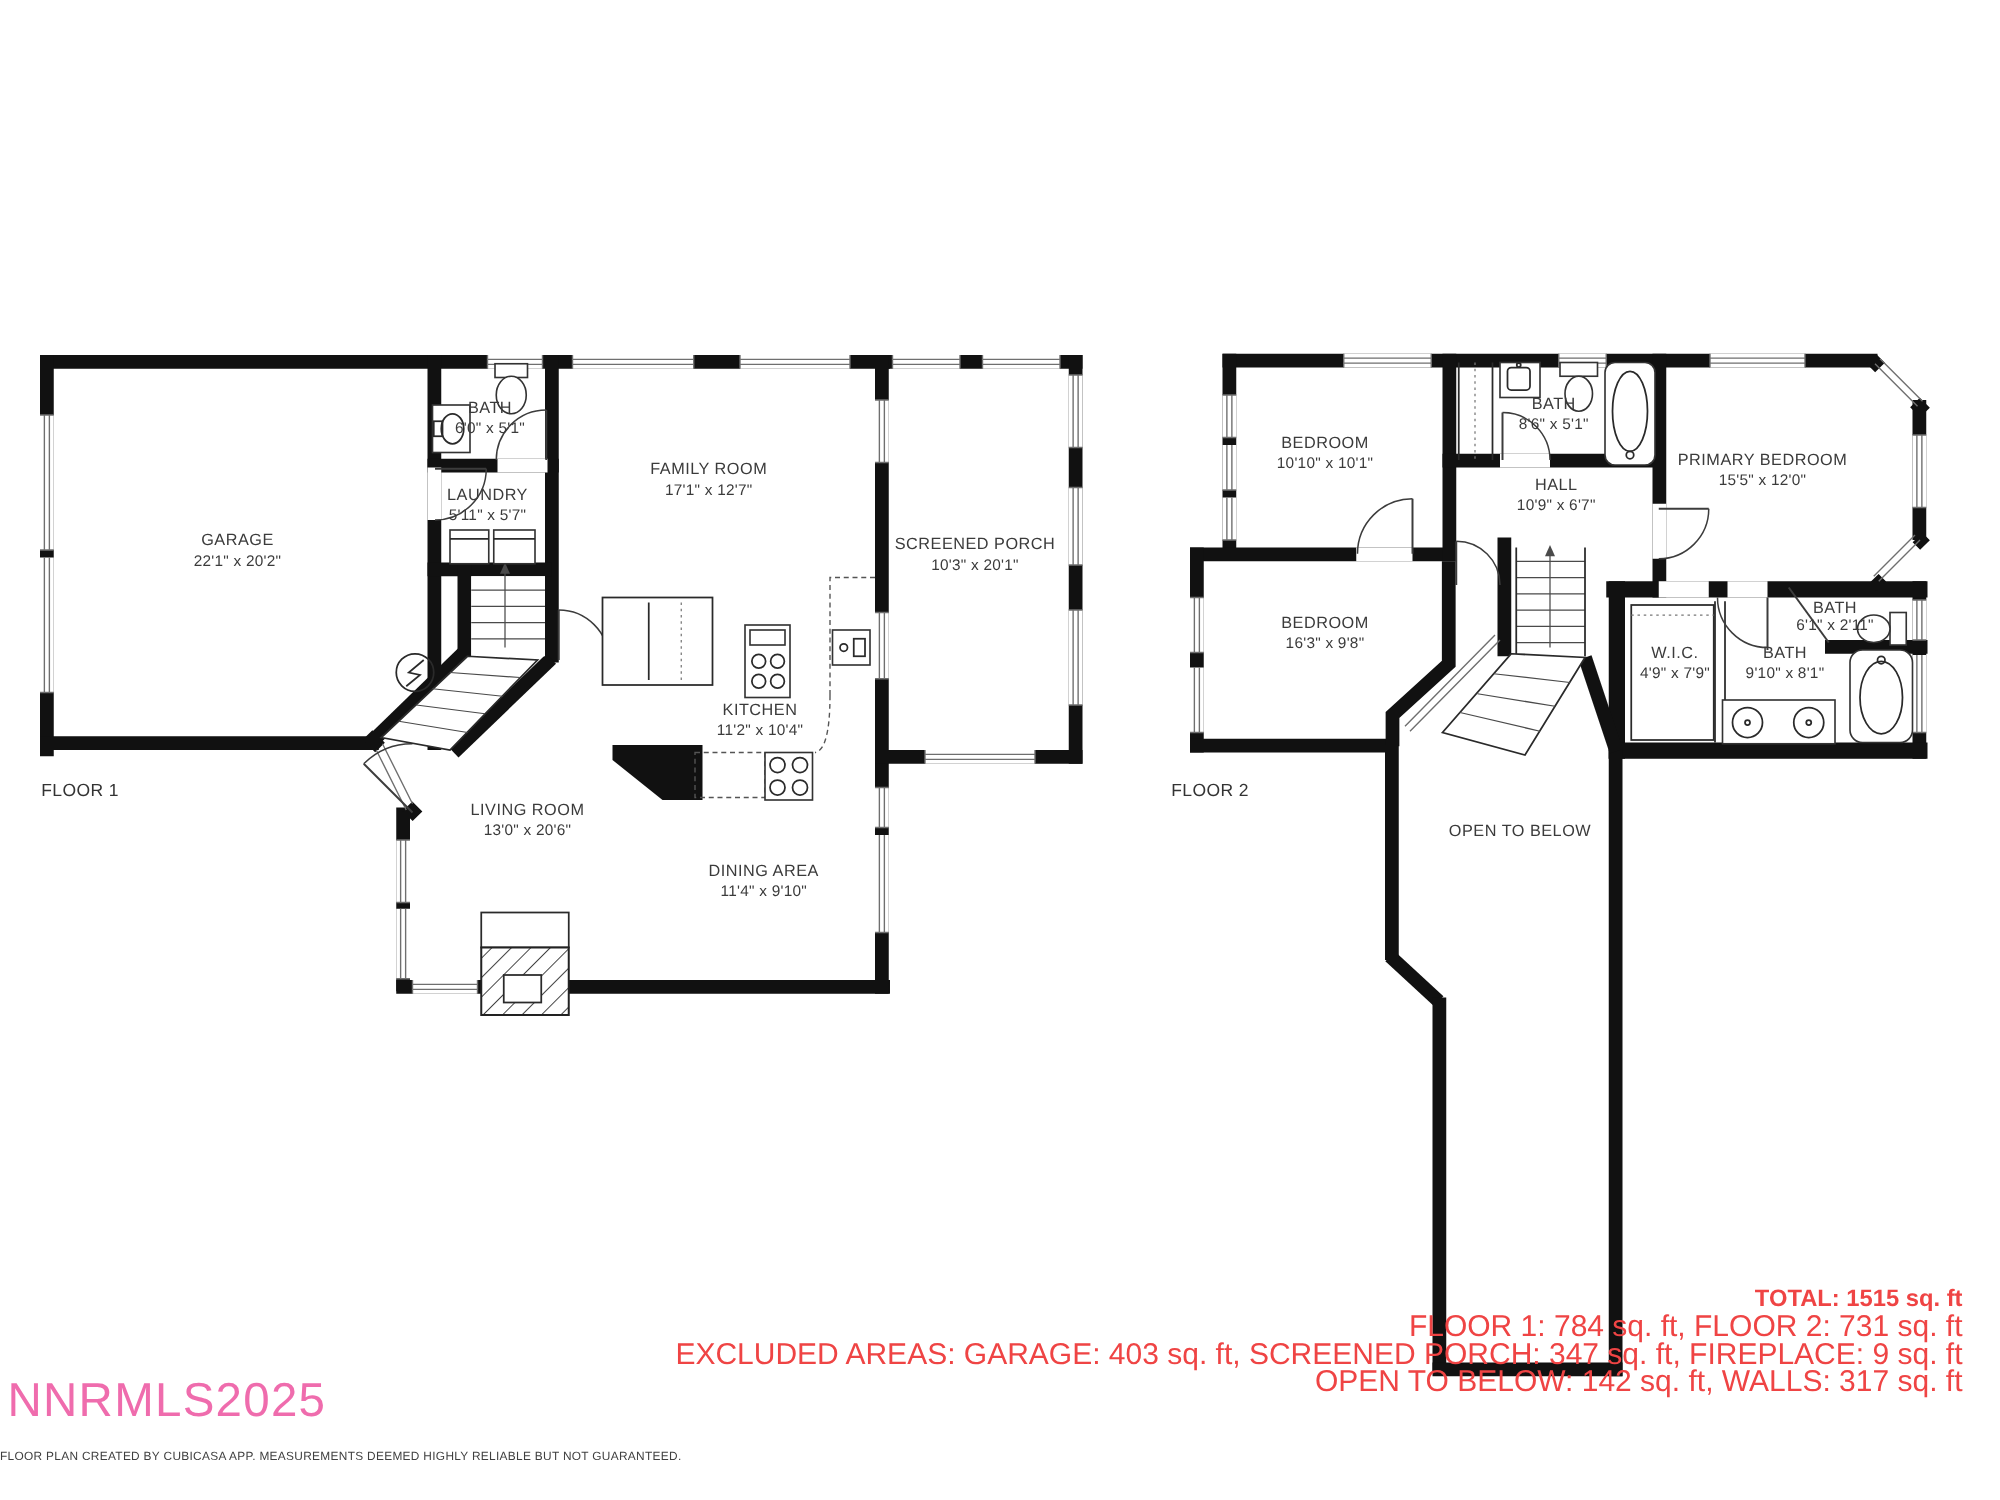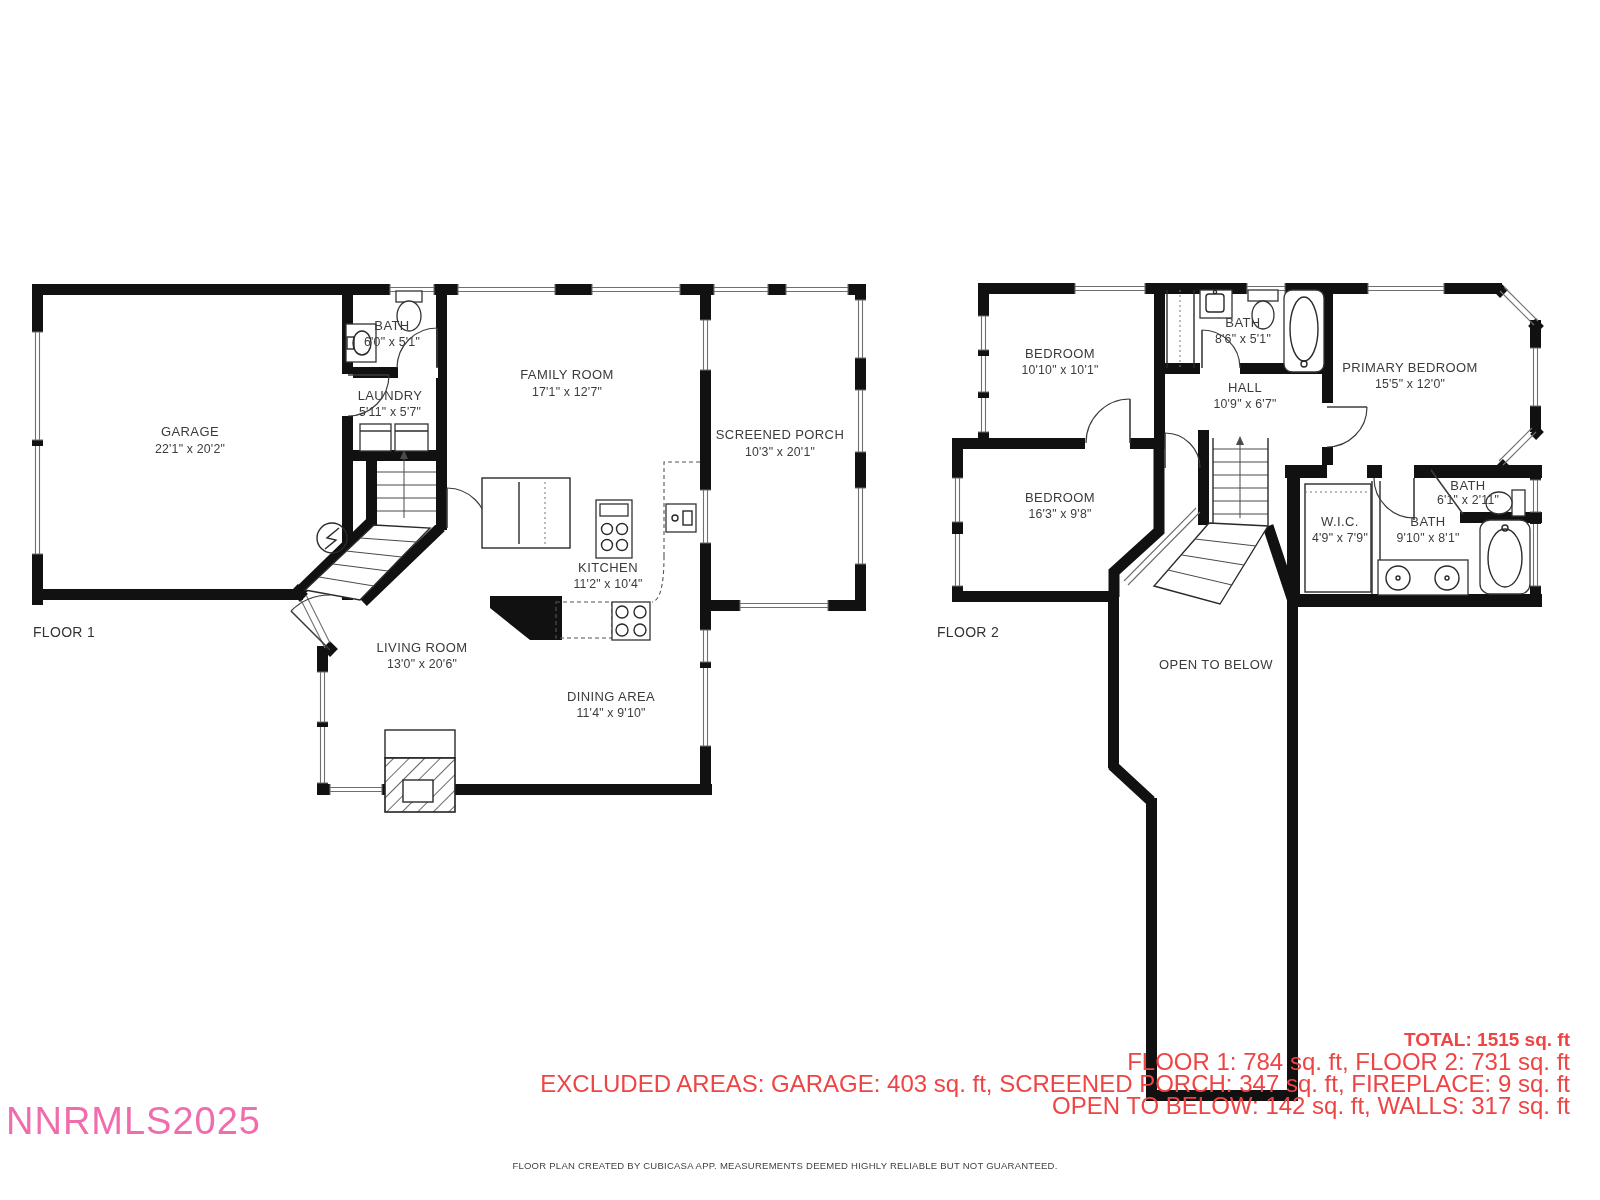--- a/index.html
+++ b/index.html
@@ -19,21 +19,21 @@
   .leaf{stroke:#3c3c3c;stroke-width:1.6;}
   .tread{stroke:#4a4a4a;stroke-width:1;fill:none;}
   .cap{stroke:#111;stroke-width:11;}
   .room-name{font-size:13px;fill:#3b3b3b;letter-spacing:.4px;text-anchor:middle;}
   .room-dim{font-size:12.3px;fill:#3b3b3b;letter-spacing:.2px;text-anchor:middle;}
   .floor-tag{font-size:14px;fill:#333;letter-spacing:.3px;}
   
   .summary{position:absolute;left:0;top:1028px;width:1570px;text-align:right;color:#ef4444;}
   .summary .total{font-size:19px;font-weight:bold;line-height:23px;}
   .summary .line{font-size:24px;line-height:22px;margin-left:40px;}
-  .footer{position:absolute;left:0;top:1160px;width:1570px;text-align:center;
+  .footer{position:absolute;left:0;top:1160px;width:1570px;
           font-size:9.5px;color:#3f3f3f;letter-spacing:.25px;}
   .watermark{position:absolute;left:6px;top:1100px;font-size:38px;color:#ec4899;
              letter-spacing:1px;opacity:.8;}
 </style>
 </head>
 <body>
 
 <div class="page">
 <svg width="1600" height="1200" viewBox="0 0 1600 1200">
   <defs>

